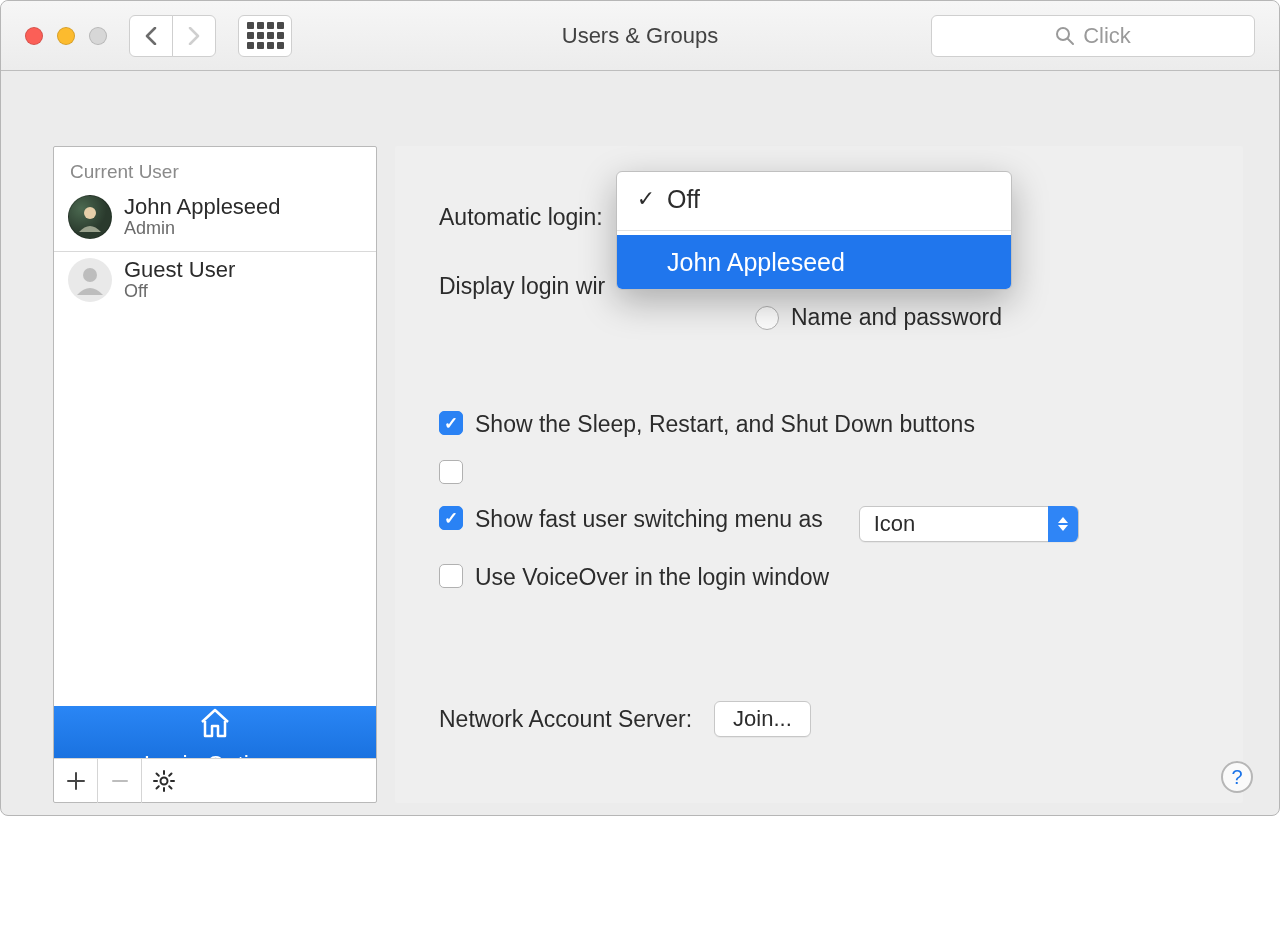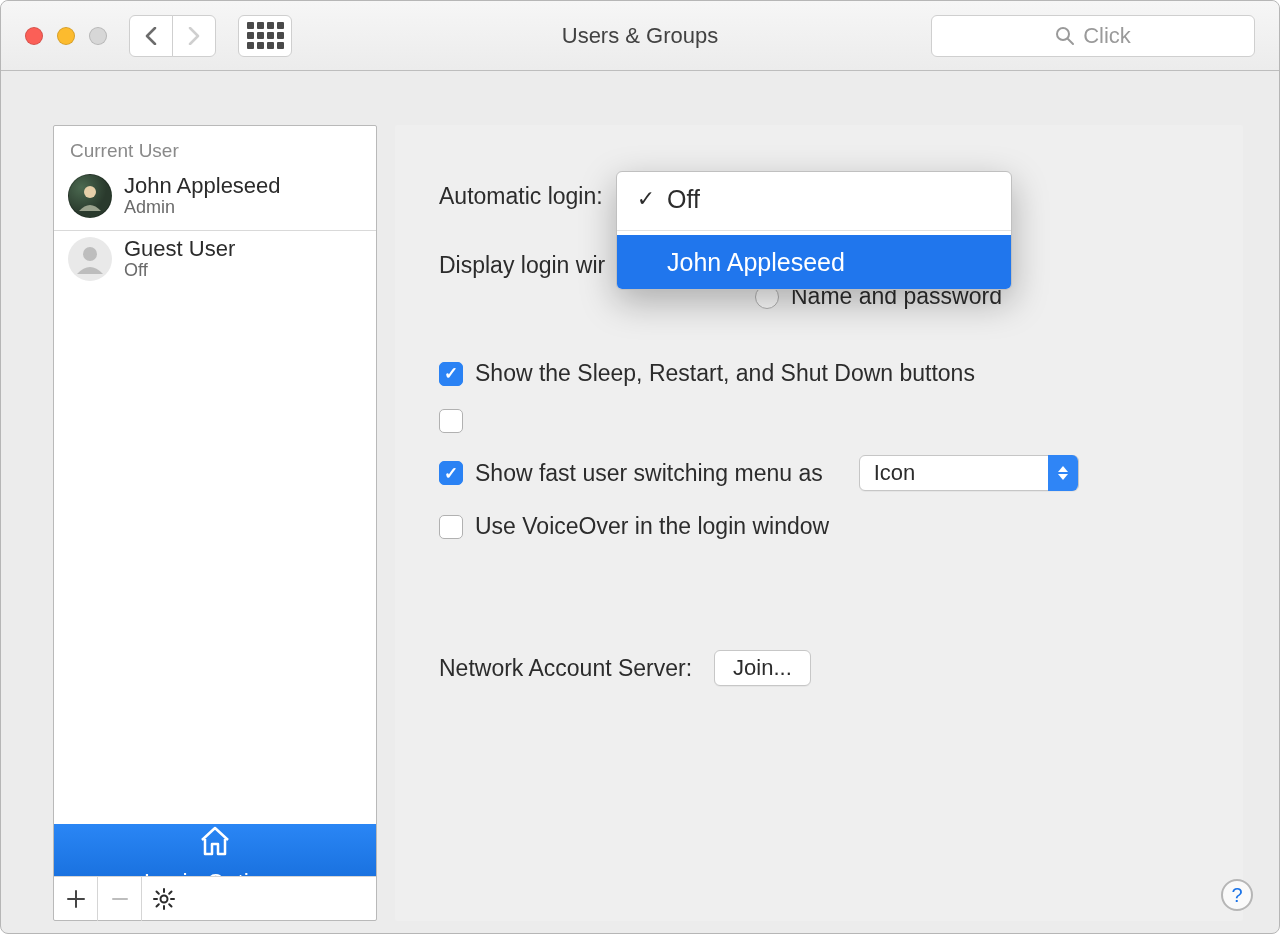--- a/index.html
+++ b/index.html
@@ -6,28 +6,29 @@
   body {
     margin: 0;
     font-family: -apple-system, "Helvetica Neue", Arial, sans-serif;
     background: #fff;
     width: 1280px;
     height: 934px;
     overflow: hidden;
   }
   .window {
     width: 1280px;
-    height: 934px;
+    height: 816px;
     background: #ececec;
     border: 1px solid #b6b6b6;
     border-radius: 8px;
     position: relative;
     display: flex;
     flex-direction: column;
     box-shadow: inset 0 1px 0 rgba(255,255,255,.6);
+    gap: 21px;
   }
   .titlebar {
     height: 70px;
     background: linear-gradient(#f6f6f6, #ececec);
     border-bottom: 1px solid #bdbdbd;
     border-top-left-radius: 8px;
     border-top-right-radius: 8px;
     display: flex;
     align-items: center;
     padding: 0 24px;
@@ -115,21 +116,21 @@
   }
   .checkbox {
     width: 24px; height: 24px; border-radius: 5px; border: 1px solid #b1b1b1; background: #fff;
     display: inline-flex; align-items: center; justify-content: center; margin-right: 12px; flex: none;
   }
   .checkbox.checked { background: #2a82f4; border-color: #2a82f4; }
   .checkbox.checked::after { content: "✓"; color: #fff; font-size: 17px; font-weight: bold; }
   .radio {
     width: 24px; height: 24px; border-radius: 50%; border: 1px solid #b1b1b1; background: #fcfcfc; flex: none;
   }
-  .chk-row { display: flex; align-items: center; margin: 6px 0 22px 0; }
+  .chk-row { display: flex; margin: 6px 0 22px 0; }
   .select {
     display: inline-flex; align-items: center; background: #fff; border: 1px solid #c6c6c6;
     border-radius: 6px; height: 36px; padding: 0 0 0 14px; font-size: 22px; color: #2c2c2c;
     box-shadow: 0 1px 0 rgba(0,0,0,.04);
   }
   .select .cap {
     width: 30px; height: 36px; background: #2f85f6; border-top-right-radius: 6px; border-bottom-right-radius: 6px;
     margin-left: 14px; display: flex; flex-direction: column; align-items: center; justify-content: center; gap: 2px;
   }
   .select .cap::before { content: ""; width: 0; height: 0; border-left: 5px solid transparent; border-right: 5px solid transparent; border-bottom: 6px solid #fff; }
@@ -280,21 +281,21 @@
     </div>
 
     <div class="main">
       <div class="form-area">
         <div class="row" style="margin-bottom:42px">
           <div class="label-right" style="width:auto">Automatic login:</div>
         </div>
         <div class="row" style="margin-bottom:4px">
           <div class="label-right" style="width:auto">Display login wir</div>
         </div>
-        <div class="radio-row" style="margin-bottom:50px">
+        <div class="radio-row" style="margin-bottom:80px">
           <span class="radio"></span>
           <span>Name and password</span>
         </div>
 
         <div class="chk-row">
           <span class="checkbox checked"></span>
           <span>Show the Sleep, Restart, and Shut Down buttons</span>
         </div>
         <div class="chk-row">
           <span class="checkbox"></span>

